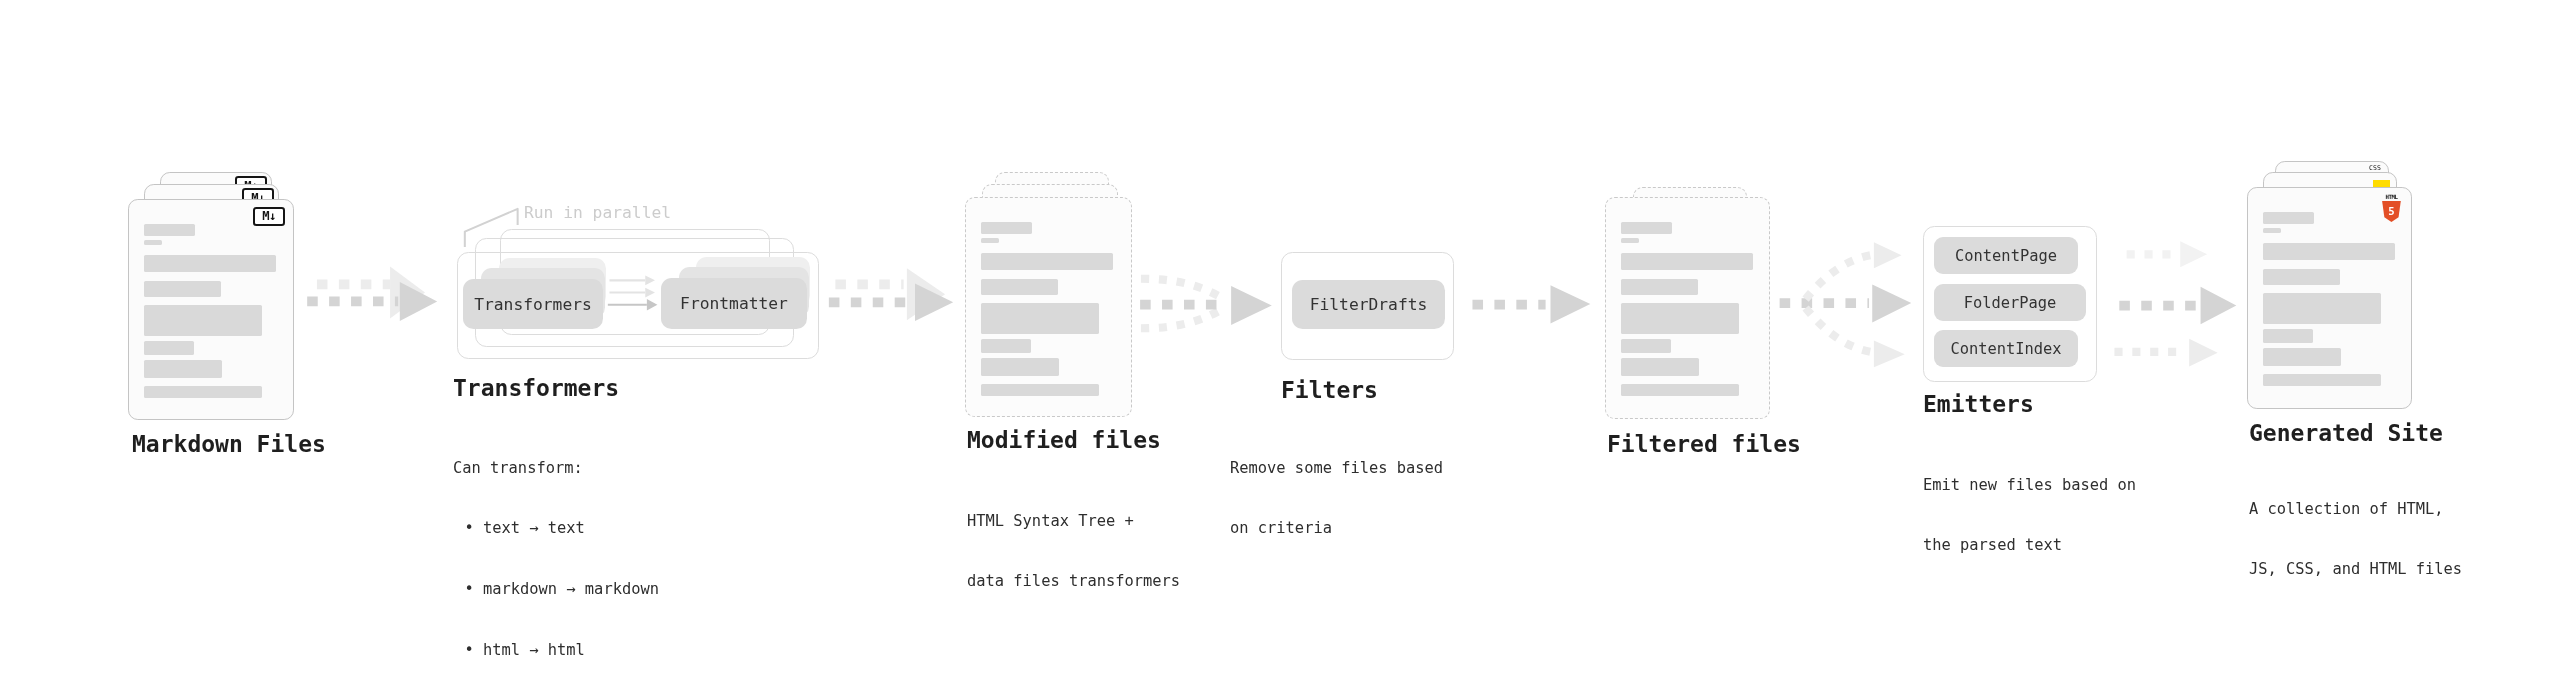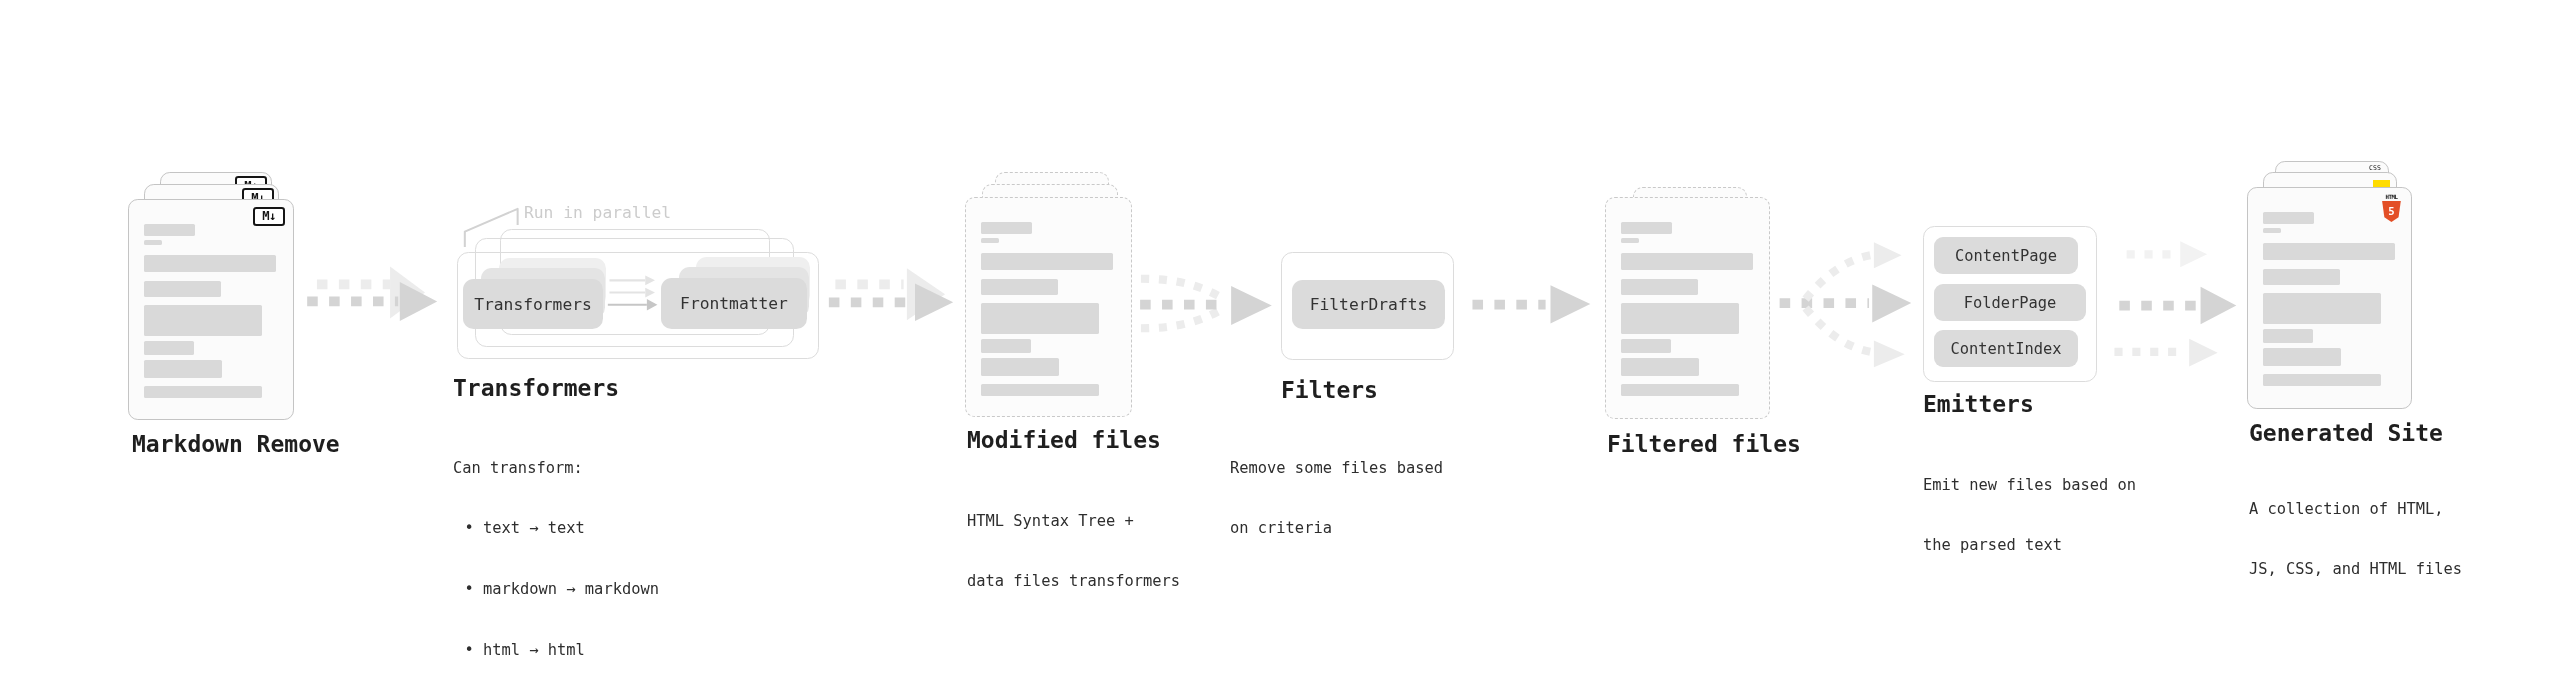--- a/index.html
+++ b/index.html
@@ -146,21 +146,21 @@
         <i class="sk sk1"></i>
           <i class="sk sk2"></i>
           <i class="sk sk3"></i>
           <i class="sk sk4"></i>
           <i class="sk sk5"></i>
           <i class="sk sk6"></i>
           <i class="sk sk7"></i>
           <i class="sk sk8"></i>
       </div>
     </div>
-    <h2 class="title" style="left:132px;top:431px">Markdown Remove</h2>
+    <h2 class="title" style="left:132px;top:431px">Markdown Files</h2>
   </section>
 
   <section>
     <div class="obox" style="left:500px;top:229px;width:270px;height:106px"></div>
     <div class="obox" style="left:475px;top:238px;width:319px;height:109px"></div>
     <div class="obox" style="left:457px;top:252px;width:362px;height:107px"></div>
 
     <div class="pill ghost2" style="left:499px;top:258px;width:107px;height:49px"></div>
     <div class="pill ghost1" style="left:481px;top:268px;width:124px;height:50px"></div>
     <div class="pill" style="left:463px;top:279px;width:140px;height:50px">Transformers</div>

